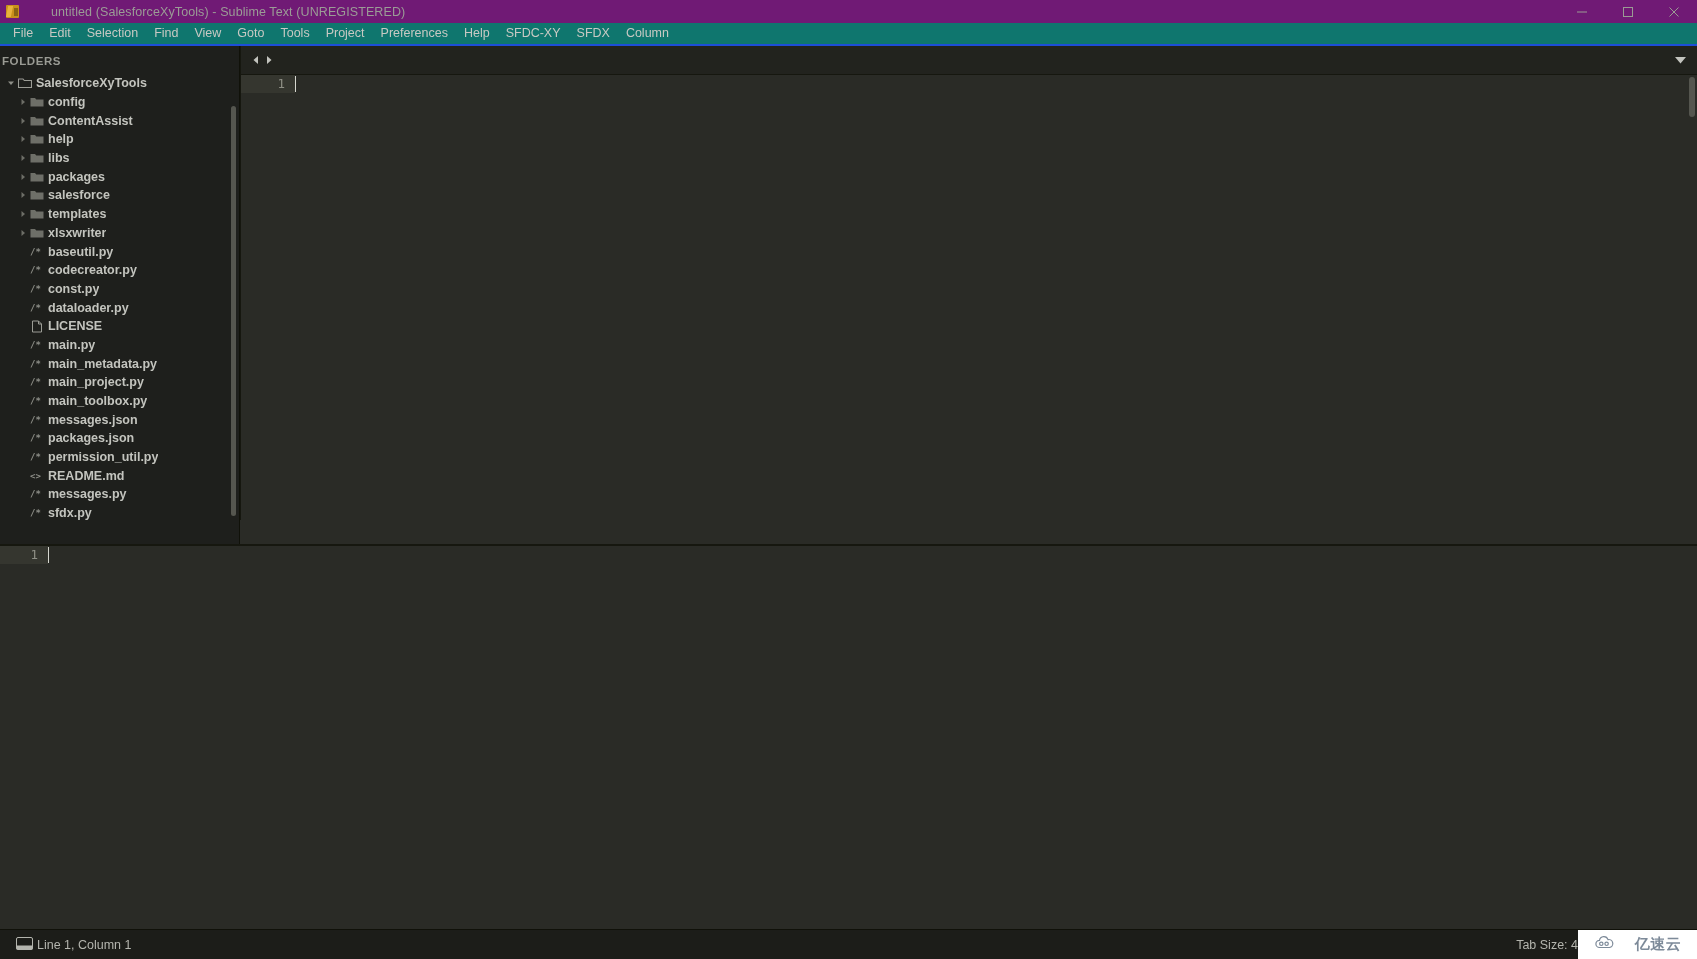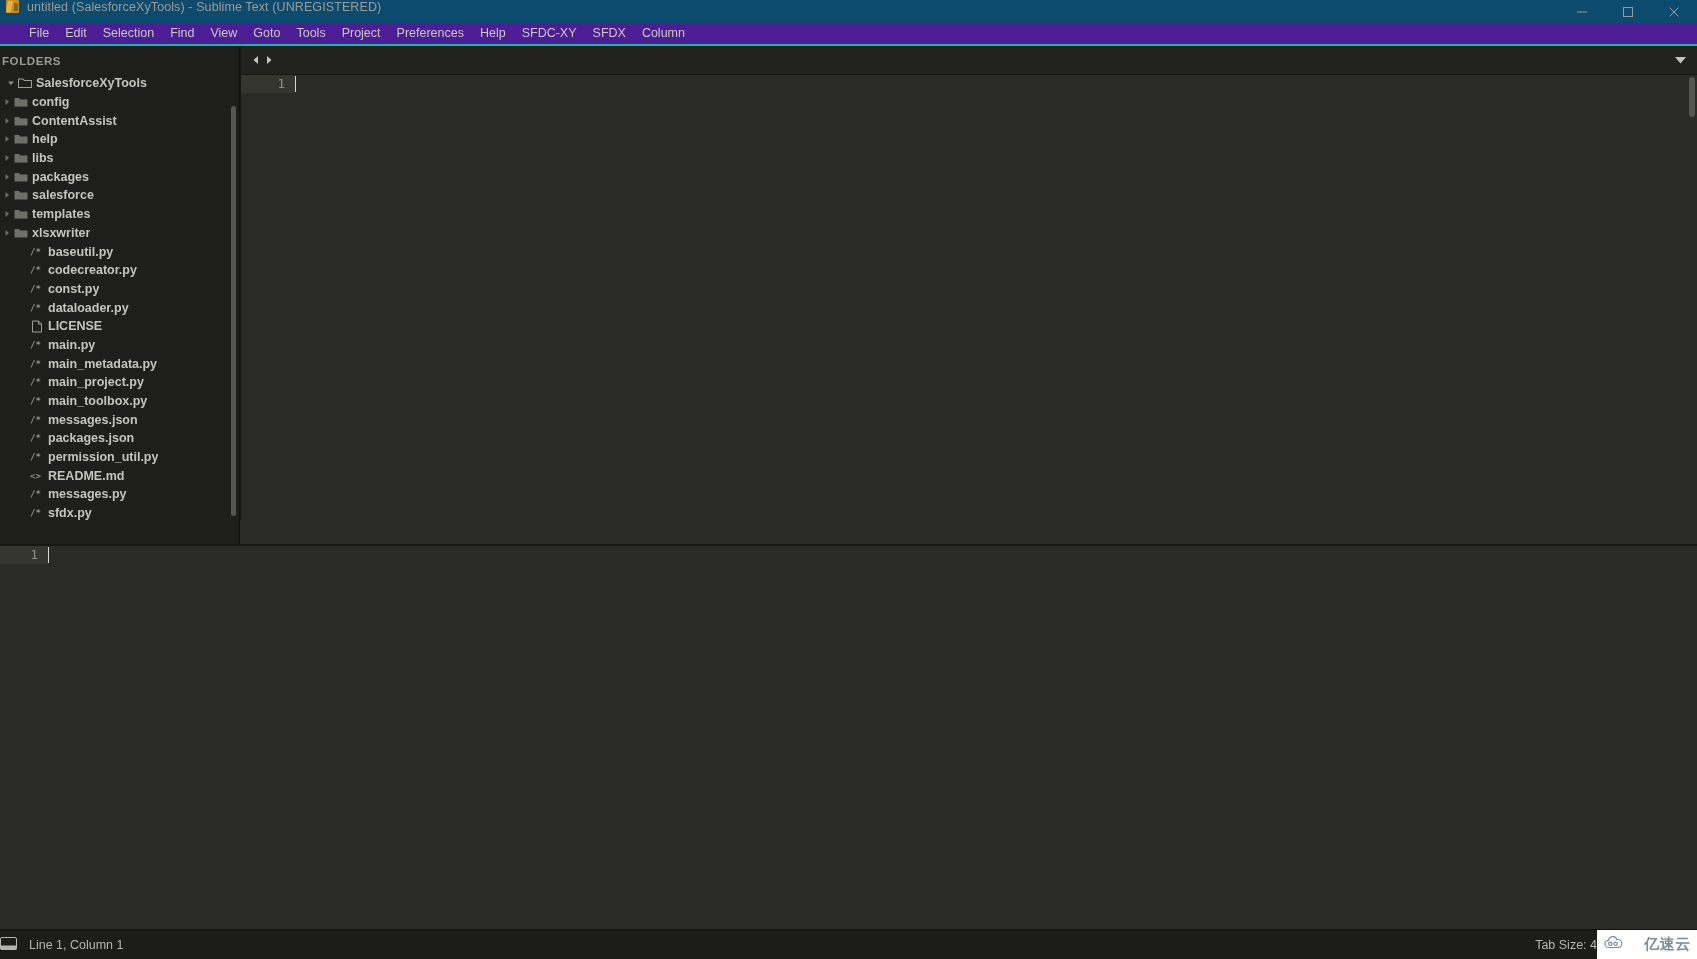--- a/index.html
+++ b/index.html
@@ -19,25 +19,26 @@
     width: 1697px;
     height: 959px;
     background: #2a2b26;
     display: flex;
     flex-direction: column;
   }
 
   
   .titlebar {
     height: 23px;
-    background: #0c4a6e;
-    display: flex;
-    align-items: flex-start;
+    background: #701a75;
+    display: flex;
+    align-items: center;
     flex: 0 0 auto;
     position: relative;
+    gap: 24px;
   }
   .app-icon {
     width: 13px;
     height: 13px;
     margin-left: 6px;
     margin-right: 8px;
     flex: 0 0 auto;
     position: relative;
     background: #c8901b;
     border-radius: 1px;
@@ -76,26 +77,26 @@
     display: flex;
     align-items: center;
     justify-content: center;
     position: relative;
   }
   .win-btn svg { display: block; }
 
   
   .menubar {
     height: 21px;
-    background: #4c1d95;
-    display: flex;
-    align-items: center;
-    padding-left: 21px;
+    background: #0f766e;
+    display: flex;
+    align-items: center;
+    padding-left: 5px;
     flex: 0 0 auto;
-    border-bottom: 2px solid #14b8a6;
+    border-bottom: 2px solid #1d4ed8;
   }
   .menu-item {
     font-size: 12.5px;
     color: #c8c9c3;
     padding: 0 8px;
     line-height: 21px;
     white-space: nowrap;
   }
 
   
@@ -148,21 +149,21 @@
     justify-content: center;
   }
   .tw-ico {
     width: 18px;
     flex: 0 0 18px;
     display: flex;
     align-items: center;
     justify-content: flex-start;
   }
   .depth0 { padding-left: 4px; }
-  .depth1 { }
+  .depth1 { padding-left: 16px; }
   .depth1f { padding-left: 30px; }
   .sb-scroll {
     position: absolute;
     right: 4px;
     top: 60px;
     width: 5px;
     height: 410px;
     background: #55564f;
     border-radius: 3px;
   }
@@ -279,42 +280,42 @@
     flex: 0 0 29px;
     background: #1c1d19;
     display: flex;
     align-items: center;
     position: relative;
     border-top: 1px solid #101109;
   }
   .status-left {
     display: flex;
     align-items: center;
-    padding-left: 0;
-    gap: 12px;
+    padding-left: 16px;
+    gap: 4px;
     justify-content: center;
   }
   .status-text {
     font-size: 12.5px;
     color: #b4b5ae;
     white-space: nowrap;
   }
   .status-right {
     position: absolute;
     right: 0; top: 0; bottom: 0;
     display: flex;
     align-items: center;
   }
   .tabsize {
     font-size: 12.5px;
     color: #b4b5ae;
     white-space: nowrap;
   }
   .watermark {
-    width: 100px;
+    width: 119px;
     height: 29px;
     background: #ffffff;
     display: flex;
     align-items: center;
     justify-content: center;
     gap: 20px;
   }
   .wm-text {
     font-size: 15px;
     color: #7d8a99;

